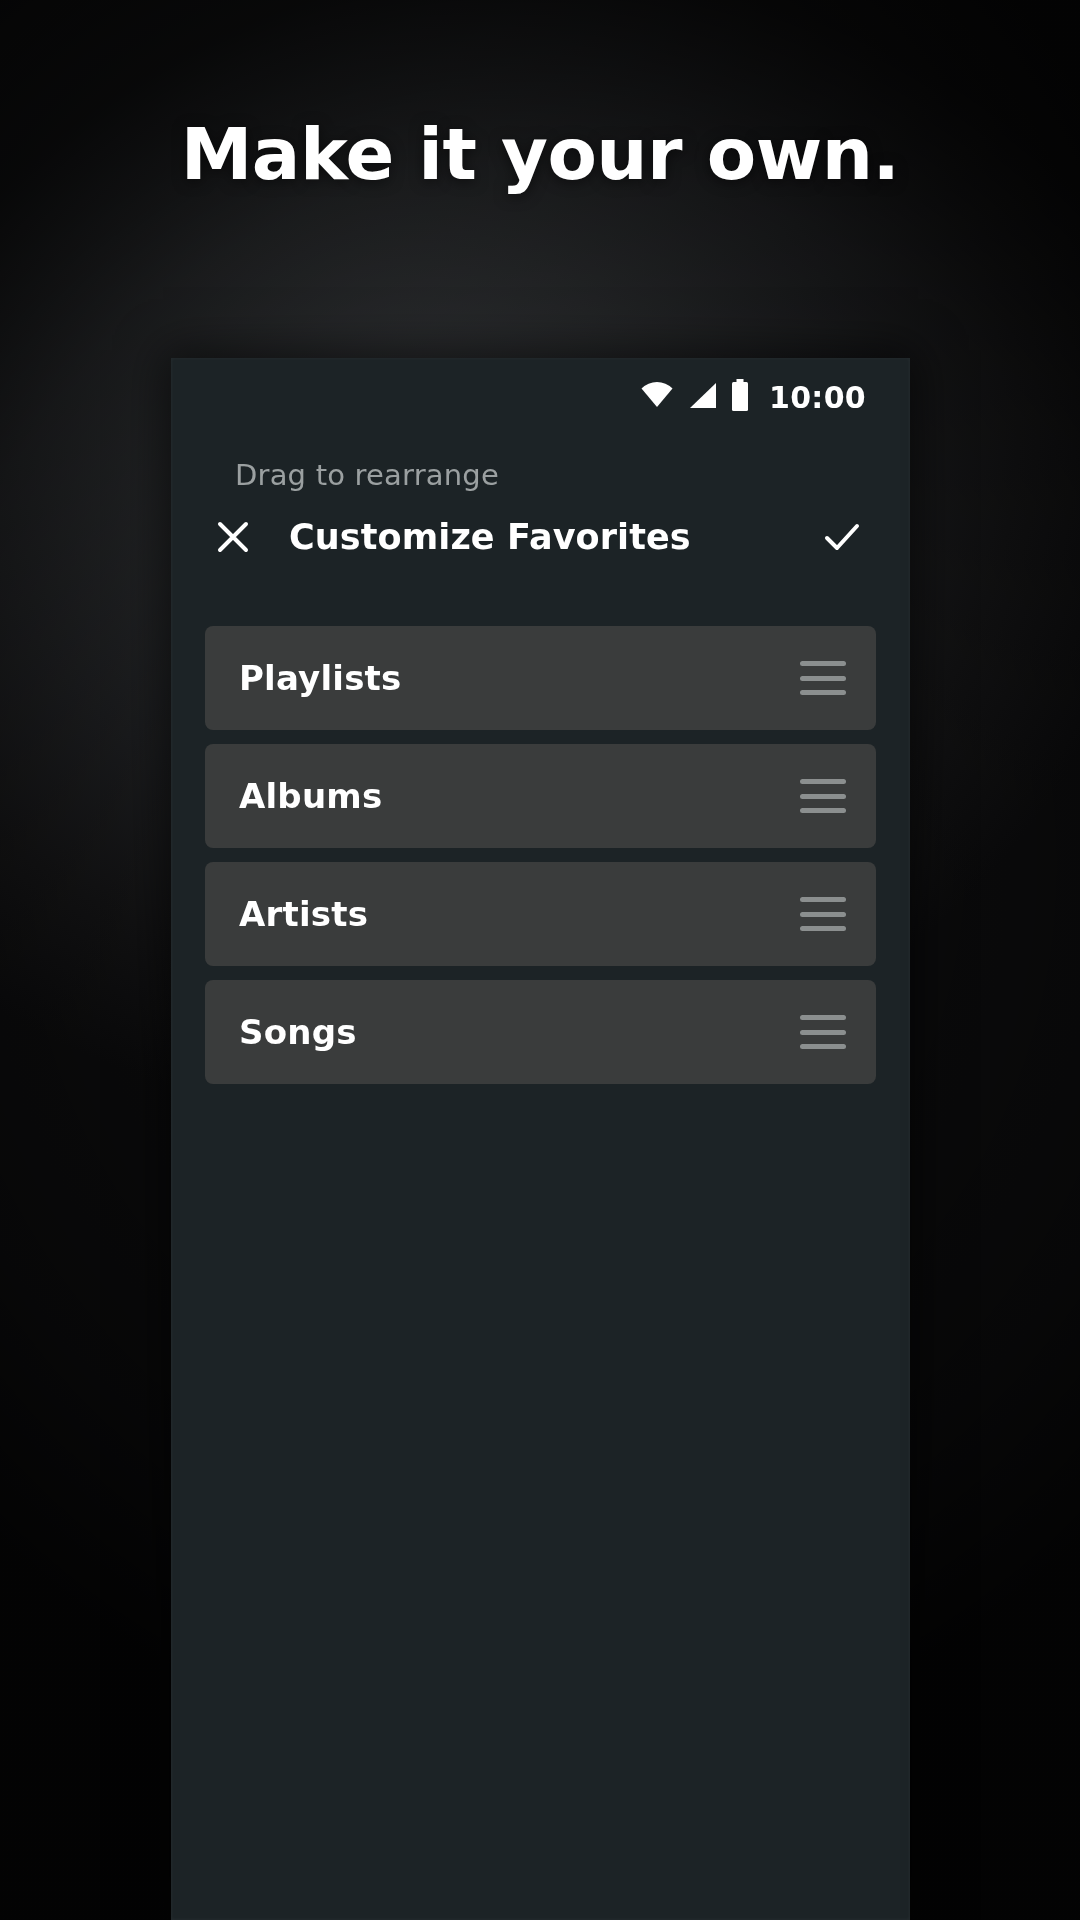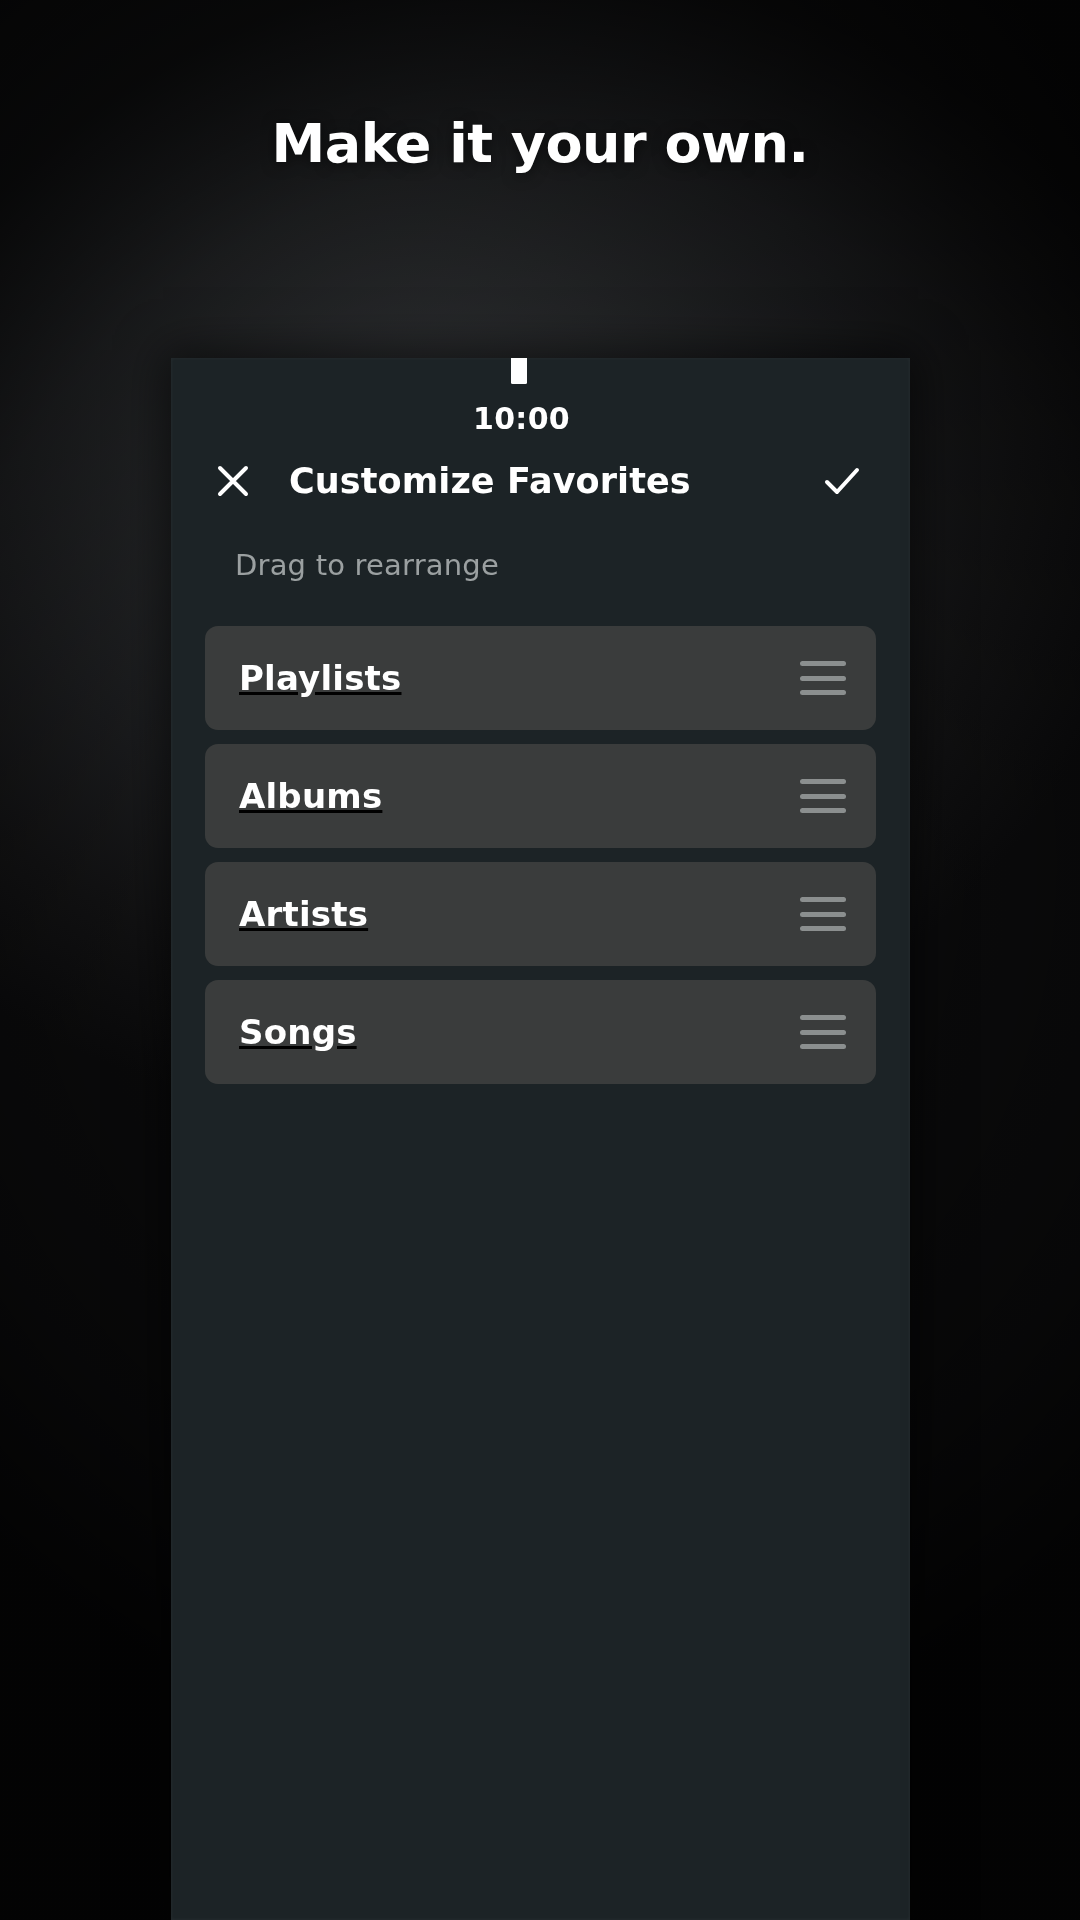--- a/index.html
+++ b/index.html
@@ -33,21 +33,21 @@
   }
 
   
   #headline {
     position: absolute;
     top: 112px;
     left: 0;
     width: 100%;
     text-align: center;
     color: #ffffff;
-    font-size: 54px;
+    font-size: 72px;
     font-weight: 700;
     letter-spacing: -0.5px;
     font-family: "DejaVu Sans", sans-serif;
     text-shadow: 0 2px 14px rgba(0,0,0,0.55);
   }
 
   
   #phone {
     position: absolute;
     left: 171px;
@@ -64,21 +64,20 @@
   
   #statusbar {
     position: relative;
     height: 78px;
     display: flex;
     align-items: center;
     justify-content: flex-end;
     padding-right: 44px;
     gap: 13px;
     box-sizing: border-box;
-    flex-direction: column;
   }
   .sb-icon { display: block; }
   #sb-clock {
     color: #ffffff;
     font-size: 30px;
     font-weight: 700;
     letter-spacing: 0.3px;
     margin-left: 6px;
     font-family: "DejaVu Sans", sans-serif;
   }
@@ -133,28 +132,27 @@
 
   
   #fav-list {
     margin-top: 44px;
     padding: 0 34px;
   }
   .fav-card {
     position: relative;
     height: 104px;
     background: #3a3c3c;
-    border-radius: 13px;
+    border-radius: 8px;
     display: flex;
     align-items: center;
     padding: 0 30px 0 34px;
     margin-bottom: 14px;
     box-sizing: border-box;
     cursor: grab;
-    text-decoration: underline;
   }
   .fav-label {
     color: #ffffff;
     font-size: 34px;
     font-weight: 600;
     letter-spacing: 0.2px;
     font-family: "DejaVu Sans", sans-serif;
   }
   .drag-handle {
     margin-left: auto;
@@ -198,36 +196,36 @@
       </span>
       <span class="sb-icon">
         <svg width="20" height="32" viewBox="0 0 20 32">
           <rect x="6.5" y="0" width="7" height="3.5" fill="#ffffff"></rect>
           <rect x="2" y="3" width="16" height="29" rx="1.5" fill="#ffffff"></rect>
         </svg>
       </span>
       <span id="sb-clock">10:00</span>
     </div>
 
+    <div id="subtitle">Drag to rearrange</div>
+
     <div id="appbar">
       <div id="close-btn">
         <svg width="38" height="38" viewBox="0 0 38 38">
           <path d="M6 6 L32 32 M32 6 L6 32" stroke="#ffffff" stroke-width="4" stroke-linecap="round" fill="none"></path>
         </svg>
       </div>
       <div id="appbar-title">Customize Favorites</div>
       <div id="done-btn">
         <svg width="42" height="42" viewBox="0 0 42 42">
           <path d="M6 22 L16 32 L36 10" stroke="#ffffff" stroke-width="4" stroke-linecap="round" stroke-linejoin="round" fill="none"></path>
         </svg>
       </div>
     </div>
 
-    <div id="subtitle">Drag to rearrange</div>
-
     <div id="fav-list">
 
       <div class="fav-card">
         <span class="fav-label">Playlists</span>
         <span class="drag-handle">
           <span></span>
             <span></span>
             <span></span>
         </span>
       </div>

